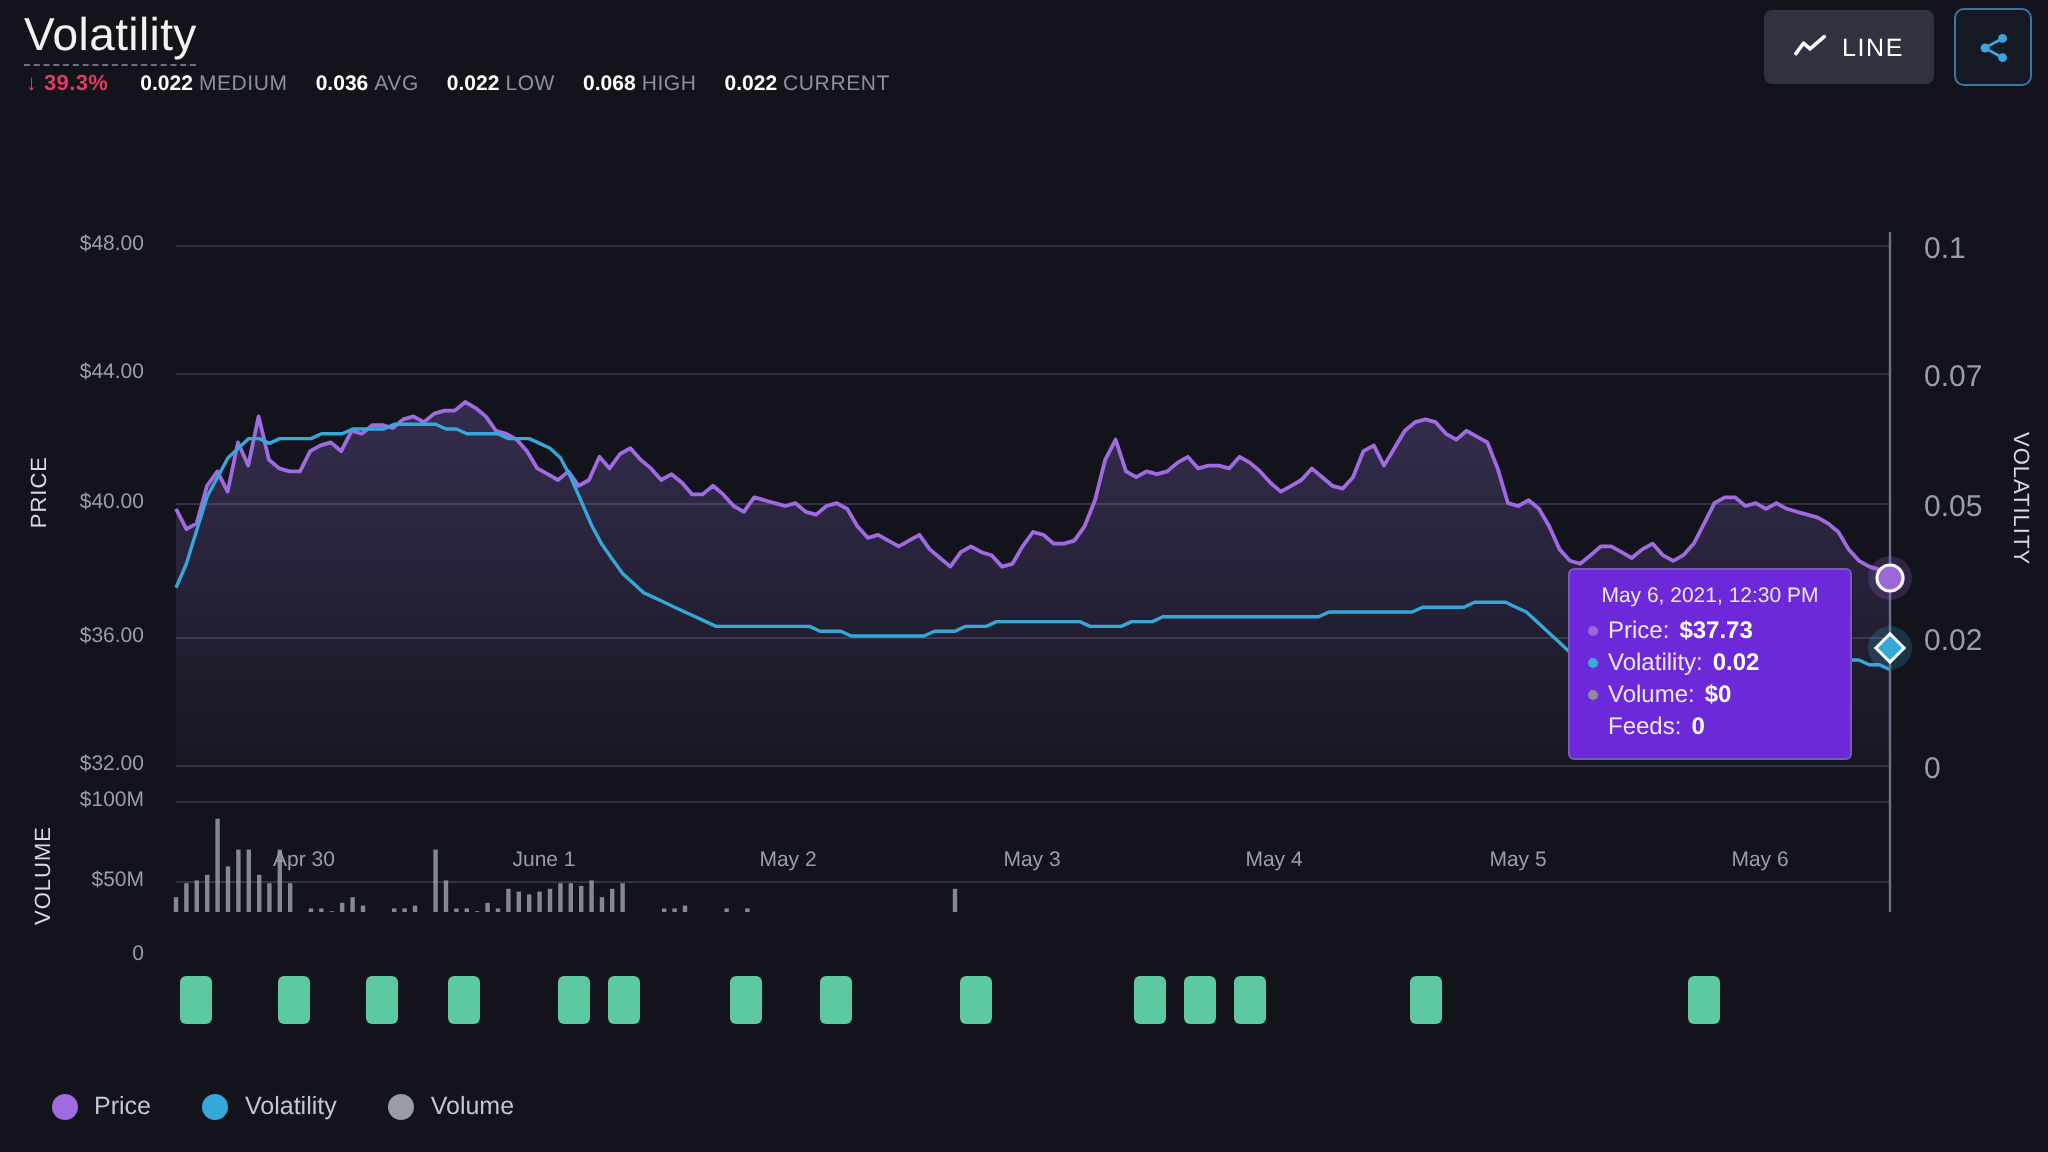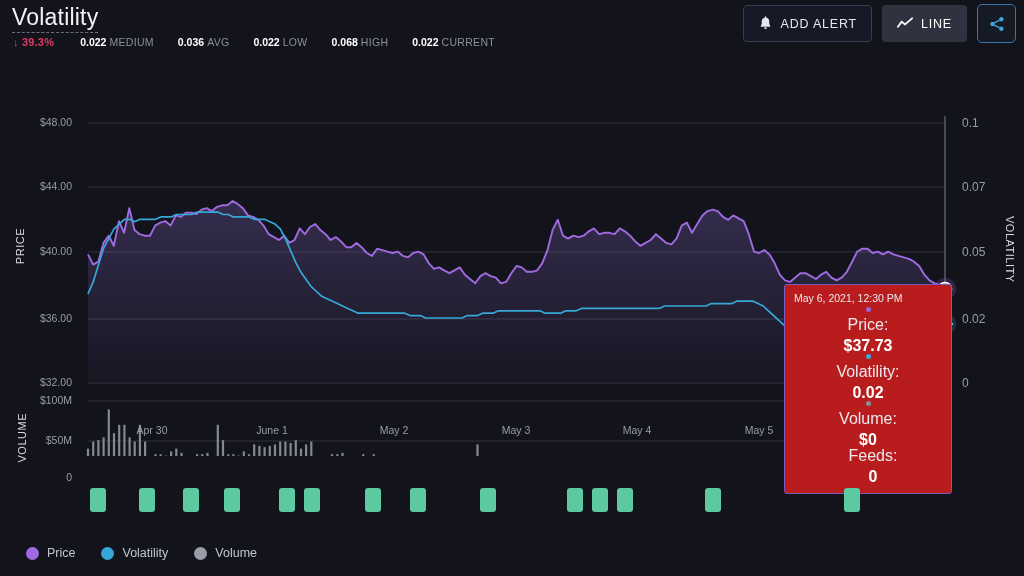--- a/index.html
+++ b/index.html
@@ -7,21 +7,21 @@
        font-family:"Liberation Sans","DejaVu Sans",sans-serif;
        color:#e9e9ee;-webkit-font-smoothing:antialiased;}
   #app{position:relative;width:1024px;height:576px;background:#12131b;}
 
   
   .header{position:absolute;left:0;top:0;width:1024px;height:56px;}
   .title-wrap{position:absolute;left:12px;top:4px;}
   .title{font-size:23px;font-weight:400;color:#f2f2f6;letter-spacing:.2px;
          border-bottom:1px dashed #6d6f7c;padding-bottom:2px;display:inline-block;line-height:26px;}
   .stats{position:absolute;left:13px;top:36px;display:flex;align-items:flex-start;
-         gap:10px;font-size:10.5px;white-space:nowrap;}
+         gap:0;font-size:10.5px;white-space:nowrap;}
   .stat{margin-right:14px;}
   .stat .v{font-weight:bold;color:#ffffff;}
   .stat .l{color:#8d8f9c;letter-spacing:.3px;margin-left:3px;}
   .pct{color:#e33a63;font-weight:bold;font-size:11px;margin-right:16px;letter-spacing:.2px;}
   .pct .arrow{font-size:11px;}
 
   
   .btns{position:absolute;right:8px;top:4px;display:flex;align-items:center;gap:10px;}
   .btn{height:35px;border:1px solid #3a3d4d;border-radius:4px;background:#171926;
        display:flex;align-items:center;padding:0 14px;gap:8px;cursor:pointer;
@@ -35,40 +35,40 @@
          display:flex;align-items:center;justify-content:center;cursor:pointer;}
 
   
   .chart{position:absolute;left:0;top:56px;width:1024px;height:400px;}
   .axis-label{position:absolute;color:#d8d9e0;font-size:11px;letter-spacing:.5px;
               writing-mode:vertical-rl;}
   .lbl-price{left:14px;top:172px;transform:rotate(180deg);}
   .lbl-volume{left:16px;top:357px;transform:rotate(180deg);}
   .lbl-vol{right:8px;top:160px;}
   .ytick{position:absolute;color:#9a9ca8;font-size:10.5px;text-align:right;width:72px;}
-  .rtick{position:absolute;color:#9a9ca8;font-size:12px;text-align:left;left:962px;}
+  .rtick{position:absolute;color:#9a9ca8;font-size:15px;text-align:left;left:962px;}
   .xtick{position:absolute;color:#9a9ca8;font-size:10.5px;text-align:center;width:60px;}
 
   
   .markers{position:absolute;left:0;top:488px;width:1024px;height:30px;}
   .mk{position:absolute;top:0;width:16px;height:24px;background:#5cc9a0;border-radius:3px;cursor:pointer;}
 
   
   .legend{position:absolute;left:26px;top:546px;display:flex;align-items:center;gap:26px;}
   .lg{display:flex;align-items:center;gap:8px;cursor:pointer;}
   .dot{width:13px;height:13px;border-radius:50%;}
   .lg span{font-size:12.5px;color:#c3c5cf;}
 
   
-  .tooltip{position:absolute;left:784px;top:228px;width:168px;
-           background:#b91c1c;border:1px solid #7a5bb5;border-radius:3px;
-           padding:7px 9px 8px 9px;box-sizing:border-box;}
+  .tooltip{position:absolute;left:784px;top:228px;width:142px;
+           background:#6d28d9;border:1px solid #7a5bb5;border-radius:3px;
+           padding:7px 9px 8px 9px;box-sizing:border-box;text-align:center;}
   .tt-date{font-size:10.5px;color:#e8e8ee;margin-bottom:3px;}
-  .tt-row{font-size:16px;color:#e8e8ee;display:flex;align-items:center;
-          gap:5px;line-height:16px;flex-direction:column;}
+  .tt-row{font-size:12px;color:#e8e8ee;display:flex;align-items:center;
+          gap:5px;line-height:16px;}
   .tt-row b{font-weight:bold;color:#ffffff;}
   .tt-dot{width:5px;height:5px;border-radius:50%;flex:0 0 5px;}
   .tt-indent{padding-left:10px;}
 </style>
 </head>
 <body>
 
 <div id="app">
 
   <div class="header">
@@ -93,28 +93,20 @@
       </div>
       <div class="stat">
         <span class="v">0.068</span><span class="l">HIGH</span>
       </div>
       <div class="stat">
         <span class="v">0.022</span><span class="l">CURRENT</span>
       </div>
     </div>
 
     <div class="btns">
-      <div class="btn">
-        <svg width="15" height="16" viewBox="0 0 16 17">
-          <path d="M8 1.6c-2.3 0-4 1.8-4 4.1v2.6L2.7 11.3h10.6L12 8.3V5.7c0-2.3-1.7-4.1-4-4.1z" fill="#e6e7ee"></path>
-          <rect x="7.2" y="0.2" width="1.6" height="1.8" rx=".8" fill="#e6e7ee"></rect>
-          <path d="M6.4 12.2h3.2c0 .9-.7 1.6-1.6 1.6s-1.6-.7-1.6-1.6z" fill="#e6e7ee"></path>
-        </svg>
-        <span>ADD ALERT</span>
-      </div>
 
       <div class="seg">
         <div class="sitem active">
           <svg width="17" height="13" viewBox="0 0 18 13">
             <polyline points="1,10 5,4.5 8.5,7.5 16,1" fill="none" stroke="#ffffff" stroke-width="1.9" stroke-linecap="round" stroke-linejoin="round"></polyline>
           </svg>
           <span>LINE</span>
         </div>
       </div>
 

